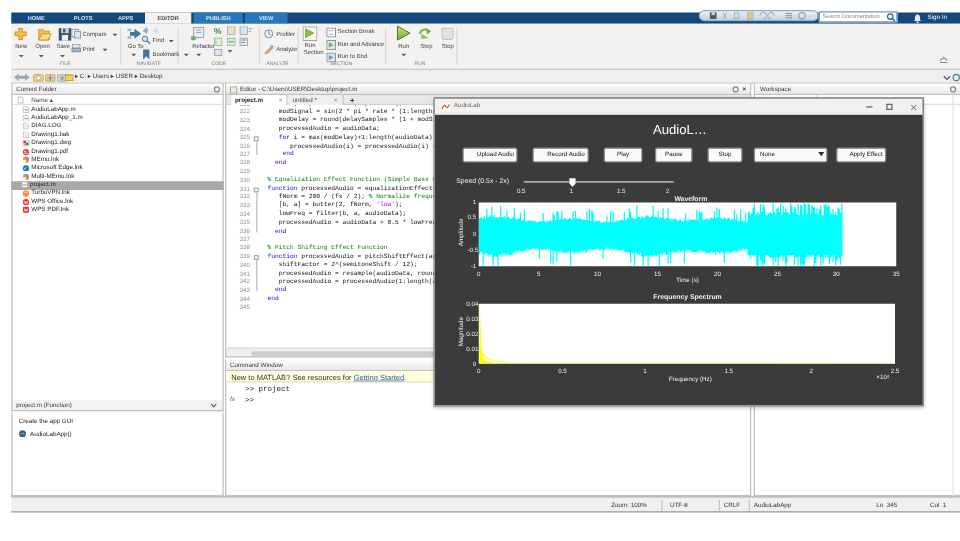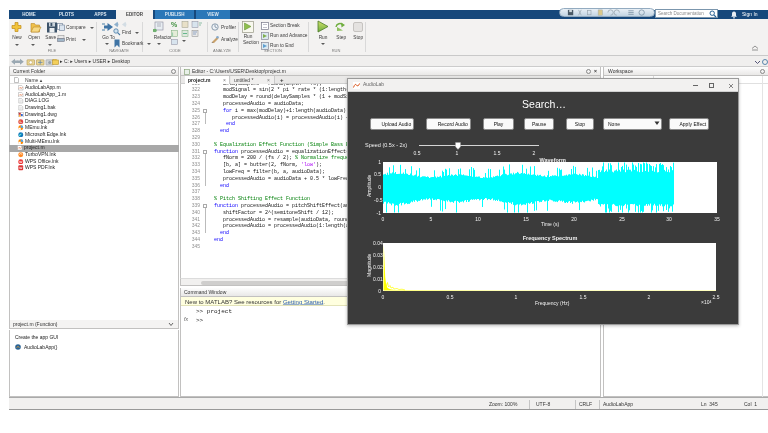--- a/index.html
+++ b/index.html
@@ -527,21 +527,21 @@
         <rect width="7" height="7" fill="#fff"></rect>
         <path d="M0.5 5.5 Q2 1 3.5 3 Q5 5.5 6.5 1.5" stroke="#d95319" stroke-width="1" fill="none"></path>
       </svg>
     <div class="t5" style="position:absolute;left:15px;top:3px;color:#666;">AudioLab</div>
     <div class="ab" style="left:345px;top:6px;width:5px;height:1px;background:#666;"></div>
     <div class="ab" style="left:361px;top:3.5px;width:5px;height:5px;border:1px solid #666;"></div>
     <svg class="ab" style="left:380px;top:3.5px;" width="6" height="6" viewBox="0 0 6 6">
         <path d="M1 1 L5 5 M5 1 L1 5" stroke="#666" stroke-width="0.8"></path>
       </svg>
   </div>
-  <div class="ab" style="left:0;top:19px;width:392px;height:12px;text-align:center;color:#fff;font-size:10.5px;">Search…</div>
+  <div class="ab" style="left:0;top:19px;width:392px;height:12px;text-align:center;color:#fff;font-size:10.5px;">AudioL…</div>
 
   <div class="abtn" style="left:22px;top:39px;width:44px;">
       <span>Upload Audio</span>
     </div>
   <div class="abtn" style="left:78px;top:39px;width:45px;">
       <span>Record Audio</span>
     </div>
   <div class="abtn" style="left:135px;top:39px;width:31px;">
       <span>Play</span>
     </div>

